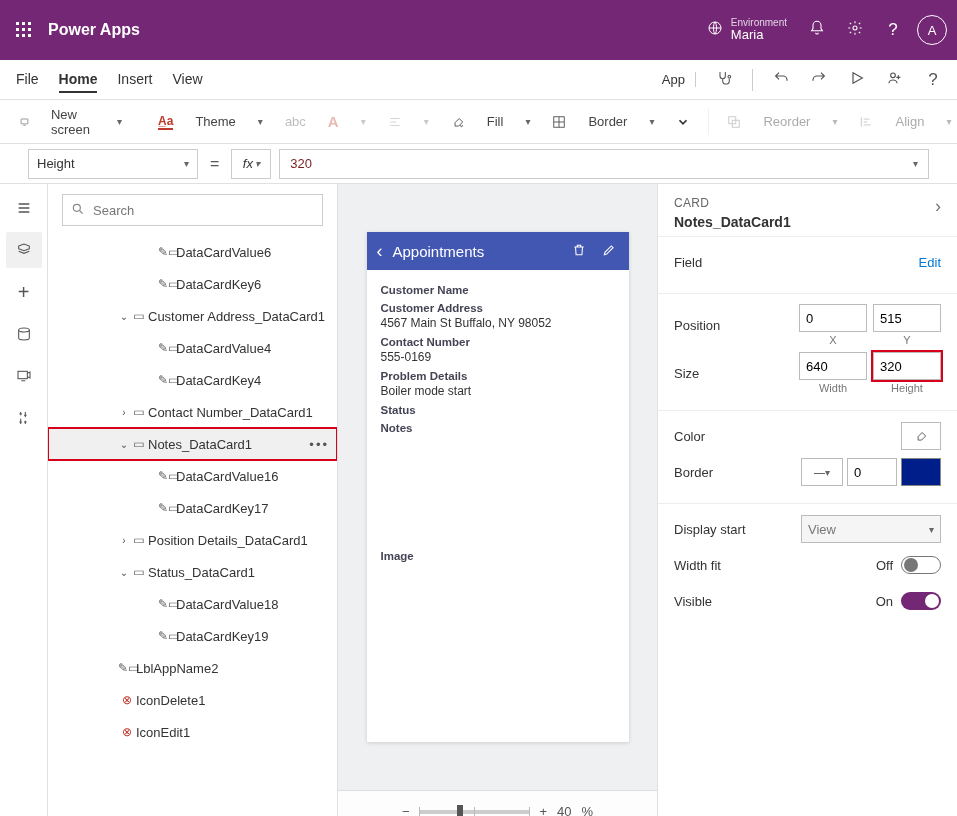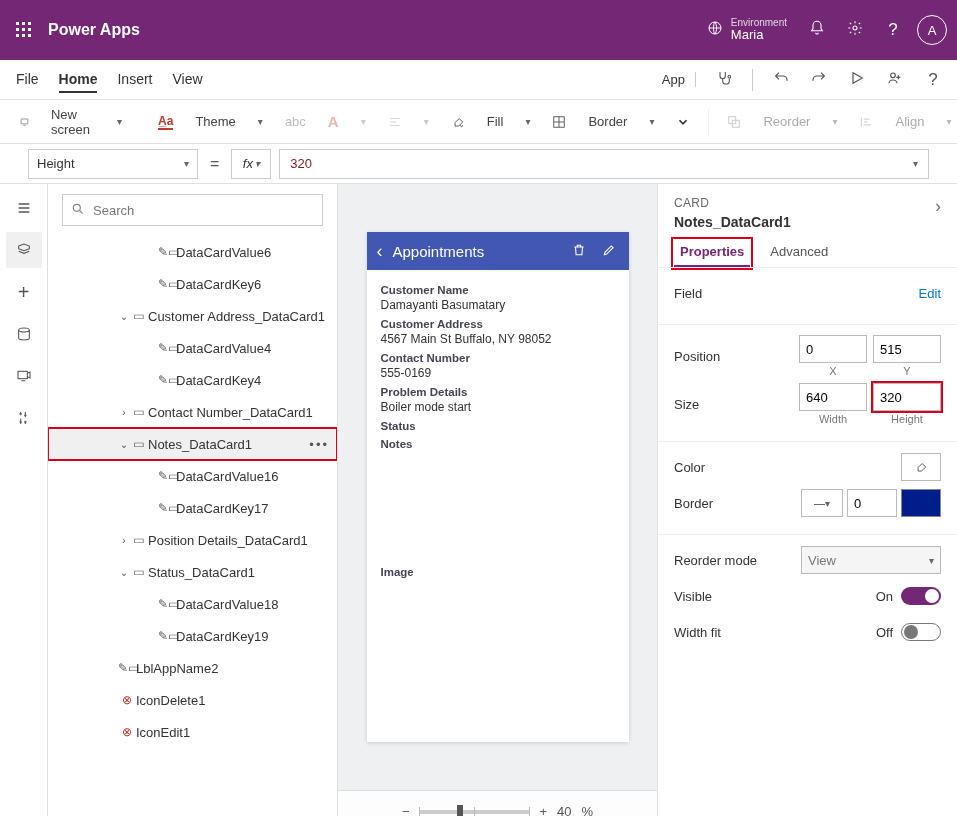--- a/index.html
+++ b/index.html
@@ -412,21 +412,20 @@
           <span class="title">Appointments</span>
           <span class="aicon"><svg class="ic14" viewBox="0 0 24 24" fill="none" stroke="#fff" stroke-width="1.8">
                 <path d="M4 7h16M9 7V4h6v3M6 7l1 13h10l1-13"></path>
               </svg></span>
           <span class="aicon"><svg class="ic14" viewBox="0 0 24 24" fill="none" stroke="#fff" stroke-width="1.8">
                 <path d="M4 20l4-1 11-11-3-3L5 16l-1 4z"></path>
               </svg></span>
         </div>
         <div class="formbody">
           <div class="flbl">Customer Name</div>
-          <div class="fval">Damayanti Basumatary</div>
           <div class="flbl">Customer Address</div>
           <div class="fval">4567 Main St Buffalo, NY 98052</div>
           <div class="flbl">Contact Number</div>
           <div class="fval">555-0169</div>
           <div class="flbl">Problem Details</div>
           <div class="fval">Boiler mode start</div>
           <div class="flbl">Status</div>
           <div class="flbl">Notes</div>
           <div style="height:110px"></div>
           <div class="flbl">Image</div>
@@ -448,24 +447,20 @@
   </div>
 
   <div class="props">
     <div class="phead">
       <div>
         <div class="lab">CARD</div>
         <h4>Notes_DataCard1</h4>
       </div>
       <span class="chev" style="font-size:18px;color:#777">›</span>
     </div>
-    <div class="ptabs">
-      <div class="pt active hl">Properties</div>
-      <div class="pt">Advanced</div>
-    </div>
 
     <div class="psec">
       <div class="prow">
         <div class="plbl">Field</div>
         <div class="pedit">Edit</div>
       </div>
     </div>
 
     <div class="psec">
       <div class="prow">
@@ -498,39 +493,39 @@
         <div class="bordergrp">
           <div class="bsel">— <span class="chev">▾</span></div>
           <input class="binp" value="0" style="">
           <div class="bswatch"></div>
         </div>
       </div>
     </div>
 
     <div class="psec">
       <div class="prow">
-        <div class="plbl">Reorder mode</div>
+        <div class="plbl">Display start</div>
         <div class="ddl">
             <span>View</span>
             <span class="chev">▾</span>
           </div>
+      </div>
+      <div class="prow">
+        <div class="plbl">Width fit</div>
+        <div class="trow" style="margin-left:auto">
+          <span class="state">Off</span>
+          <div class="toggle off">
+              <div class="k"></div>
+            </div>
+        </div>
       </div>
       <div class="prow">
         <div class="plbl">Visible</div>
         <div class="trow" style="margin-left:auto">
           <span class="state">On</span>
           <div class="toggle on">
               <div class="k"></div>
             </div>
         </div>
       </div>
-      <div class="prow">
-        <div class="plbl">Width fit</div>
-        <div class="trow" style="margin-left:auto">
-          <span class="state">Off</span>
-          <div class="toggle off">
-              <div class="k"></div>
-            </div>
-        </div>
-      </div>
     </div>
   </div>
 </div>
 
 </body></html>

